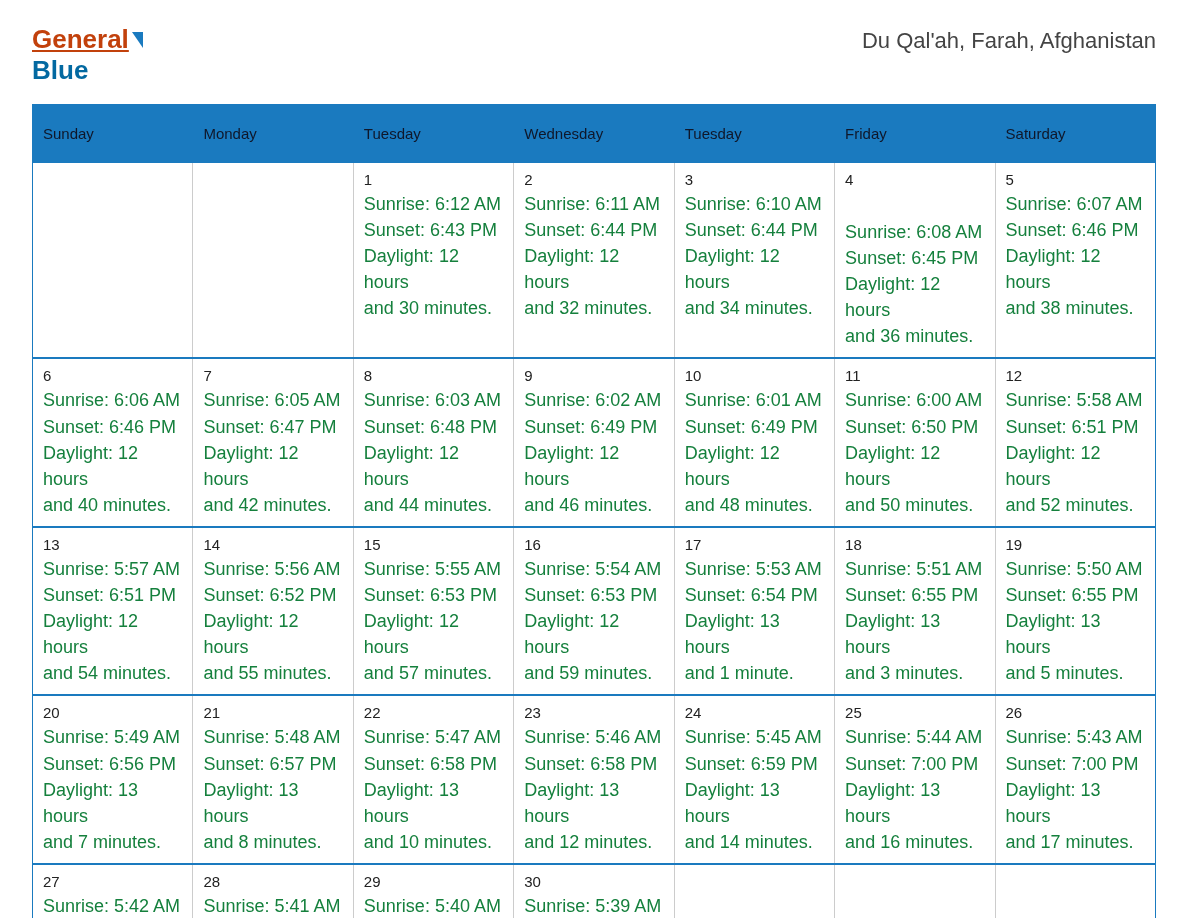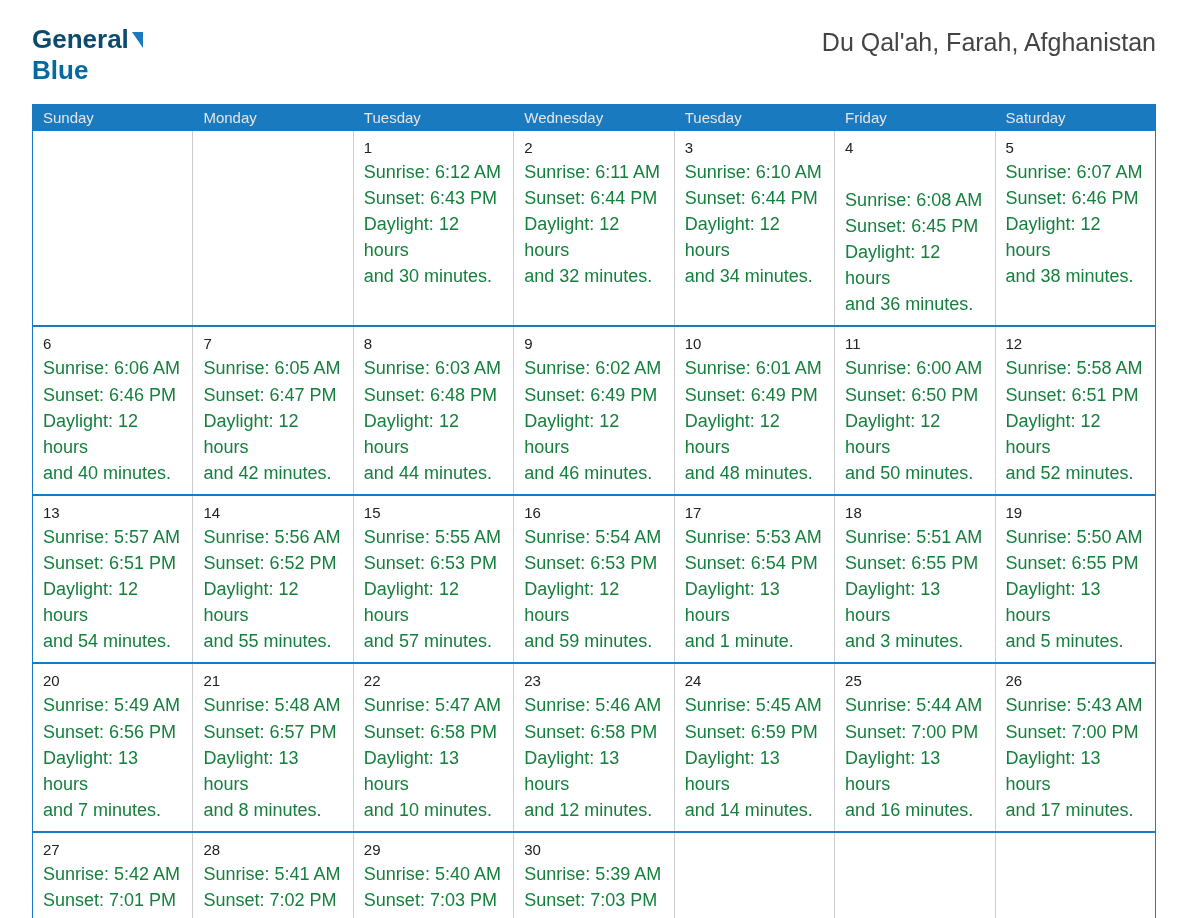--- a/index.html
+++ b/index.html
@@ -17,35 +17,35 @@
       align-items: flex-start;
       margin-bottom: 18px;
     }
     .logo {
       display: flex;
       flex-direction: column;
       align-items: flex-start;
     }
     .title-block { text-align: right; }
     .title-block h1 { font-size: 52px; font-weight: normal; color: #222; line-height: 1.1; }
-    .title-block h2 { font-size: 25px; font-weight: normal; color: #444; margin-top: 4px; }
+    .title-block h2 { font-size: 22px; font-weight: normal; color: #444; margin-top: 4px; }
 
     table {
       width: 100%;
       border-collapse: collapse;
       table-layout: fixed;
     }
     thead tr {
       background-color: #1a7abf;
     }
     thead th {
-      color: #e5e5e5;
+      color: #0f172a;
       font-size: 15px;
       font-weight: normal;
-      padding: 4px 10px;
+      padding: 20px 10px;
       text-align: left;
       border: 1px solid #1a7abf;
     }
     tbody tr {
       border-bottom: 2px solid #1a7abf;
     }
     tbody td {
       vertical-align: top;
       padding: 8px 10px;
       font-size: 13px;
@@ -74,21 +74,21 @@
       align-items: center;
     }
     .logo-triangle {
       width: 0;
       height: 0;
       border-left: 11px solid transparent;
       border-bottom: 0px solid transparent;
       border-top: 16px solid #1a7abf;
       margin-left: 3px;
     }
-    .logo-word-general { font-size: 26px; font-weight: bold; color: #0c4a6e; }
+    .logo-word-general { font-size: 26px; font-weight: bold; color: #c2410c; text-decoration: underline; }
     .logo-word-blue { font-size: 26px; font-weight: bold; color: #0369a1; }
   </style>
 </head>
 <body>
 
 <div class="header">
   <div class="logo">
     <div class="logo-row">
       <span class="logo-word-general">General</span>
       <span class="logo-triangle"></span>

